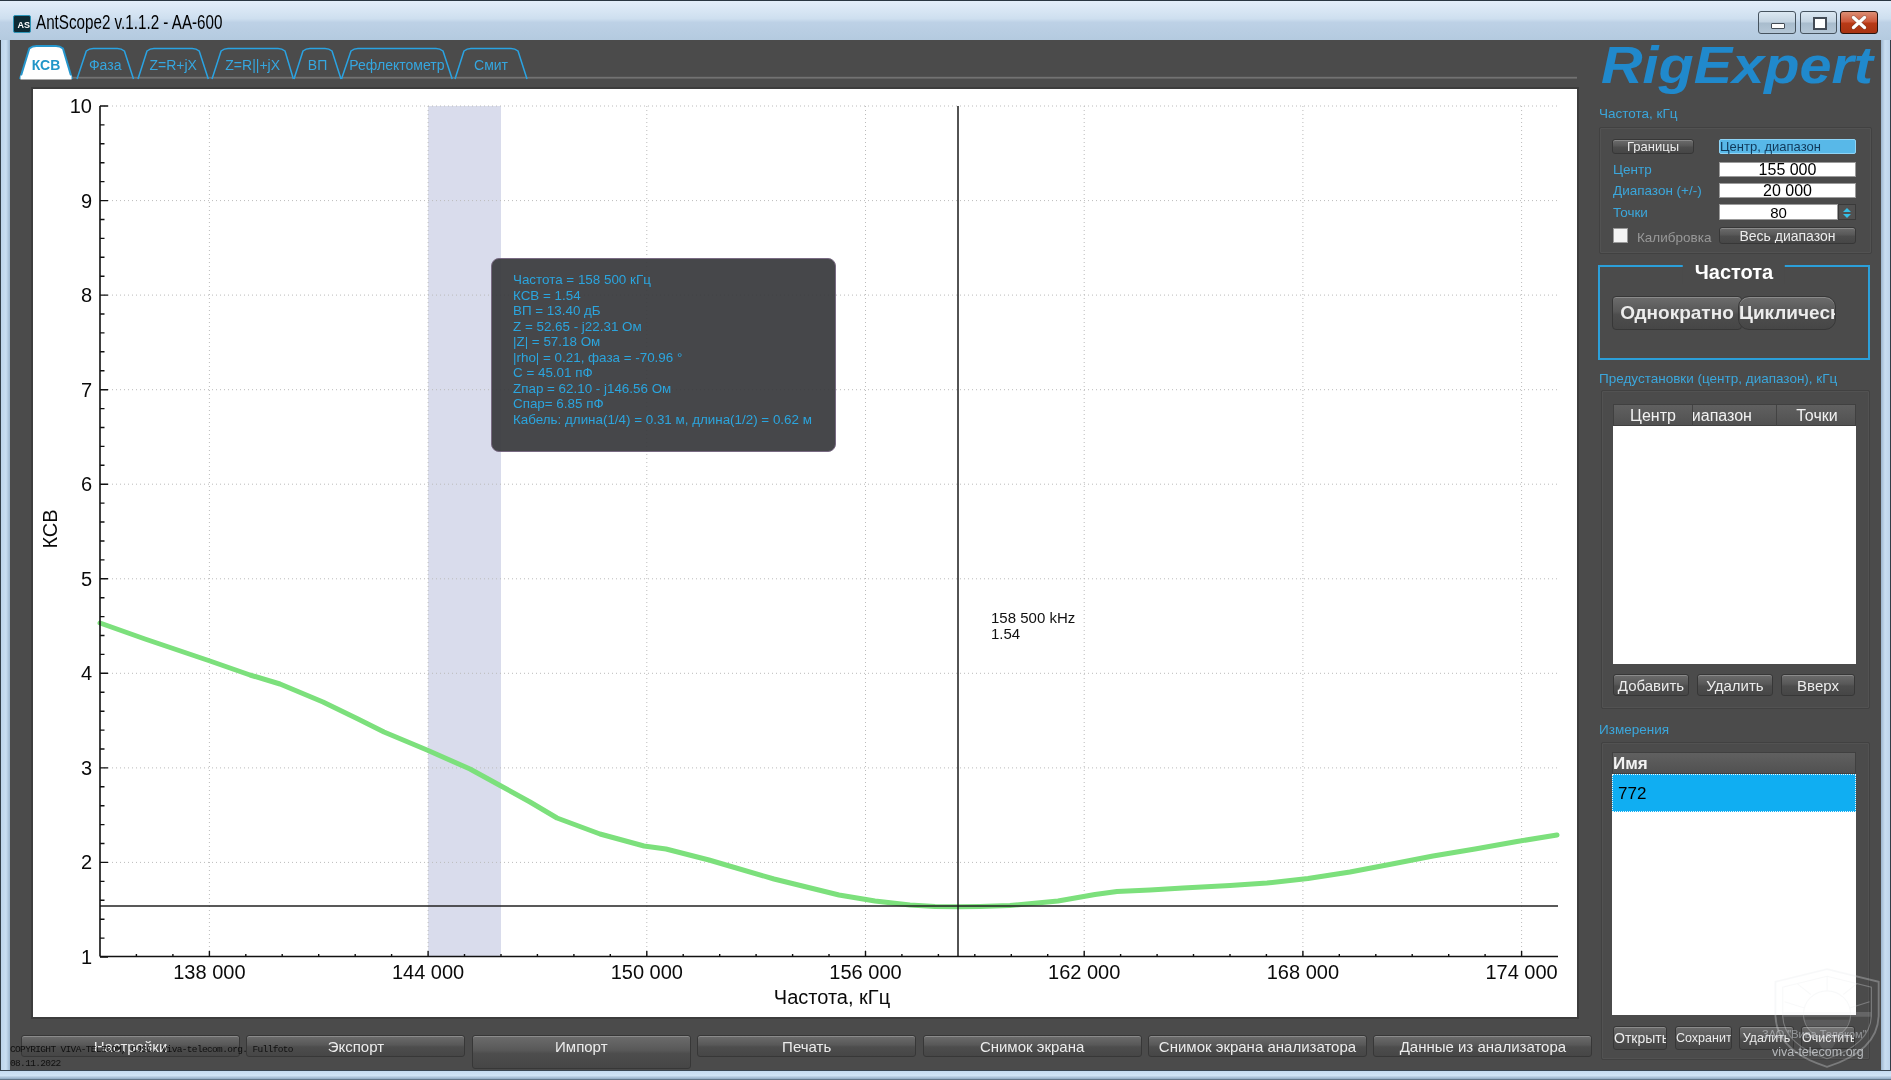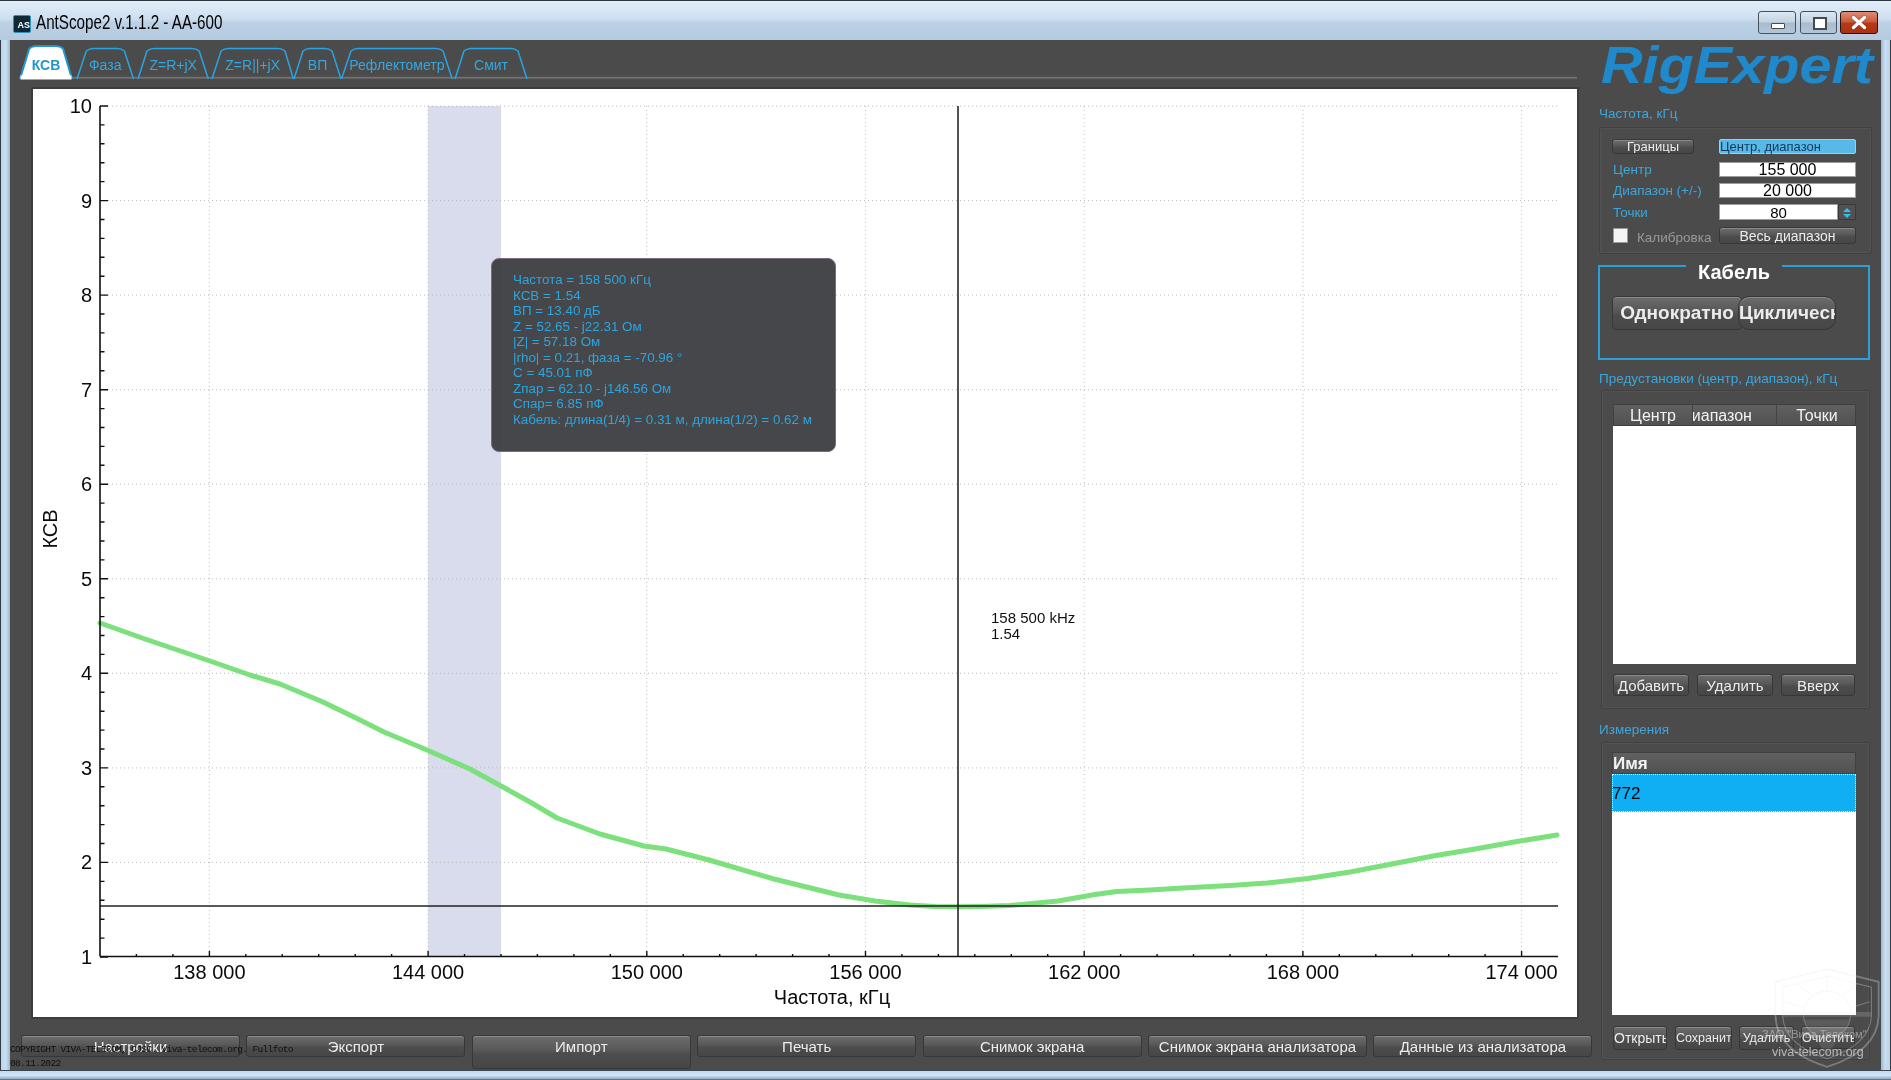--- a/index.html
+++ b/index.html
@@ -103,38 +103,38 @@
 <div class="blab" style="left:1613px;top:205px">Точки</div>
 <div class="inp" style="left:1719px;top:204px;width:119px;height:16px;font-size:15px;line-height:15px">80</div>
 <div class="abs" style="left:1838px;top:204px;width:18px;height:16px;background:#515151;border:1px solid #3a3a3a;box-sizing:border-box">
 <div class="abs" style="left:4px;top:3px;width:0;height:0;border-left:4px solid transparent;border-right:4px solid transparent;border-bottom:4px solid #35c0e8"></div>
 <div class="abs" style="left:4px;top:9px;width:0;height:0;border-left:4px solid transparent;border-right:4px solid transparent;border-top:4px solid #35c0e8"></div>
   </div>
 <div class="abs" style="left:1613px;top:228px;width:15px;height:15px;background:#f4f4f4;border:1px solid #9a9a9a;box-sizing:border-box"></div>
 <div class="abs" style="left:1637px;top:230px;color:#989898;font-size:13.5px">Калибровка</div>
 <div class="btn" style="left:1719px;top:227px;width:137px;height:17px;font-size:14px;line-height:16px">Весь диапазон</div>
 <div class="abs" style="left:1598px;top:265px;width:272px;height:95px;border:2px solid #2b9fd9;box-sizing:border-box"></div>
-<div class="abs" style="left:1734px;top:261px;transform:translateX(-50%);background:#4b4b4b;padding:0 12px;font-size:20px;font-weight:bold;color:#fff;white-space:nowrap">Кабель</div>
+<div class="abs" style="left:1734px;top:261px;transform:translateX(-50%);background:#4b4b4b;padding:0 12px;font-size:20px;font-weight:bold;color:#fff;white-space:nowrap">Частота</div>
 <div class="btn" style="left:1612px;top:296px;width:130px;height:34px;font-size:19px;font-weight:bold;line-height:32px;border-radius:4px">Однократно</div>
 <div class="btn" style="left:1738px;top:296px;width:98px;height:34px;font-size:19px;font-weight:bold;line-height:32px;border-radius:11px">Циклически</div>
 <div class="blab" style="left:1599px;top:371px">Предустановки (центр, диапазон), кГц</div>
 <div class="gb" style="left:1601px;top:390px;width:267px;height:317px"></div>
 <div class="thead" style="left:1613px;top:404px;width:243px;height:22px;font-size:16px;line-height:21px">
 <div class="abs" style="left:0;top:0;width:79px;text-align:center;border-right:1px solid #434343;height:22px;box-sizing:border-box">Центр</div>
 <div class="abs" style="left:79px;top:0;width:84px;height:22px;overflow:hidden;border-right:1px solid #434343;box-sizing:border-box"><span style="margin-left:-12px;display:inline-block">Диапазон (+/-)</span></div>
 <div class="abs" style="left:163px;top:0;width:80px;text-align:center">Точки</div>
   </div>
 <div class="abs" style="left:1613px;top:426px;width:243px;height:238px;background:#fff"></div>
 <div class="btn" style="left:1613px;top:674px;width:76px;height:22px;font-size:15px;line-height:21px">Добавить</div>
 <div class="btn" style="left:1697px;top:674px;width:76px;height:22px;font-size:15px;line-height:21px">Удалить</div>
 <div class="btn" style="left:1781px;top:674px;width:74px;height:22px;font-size:15px;line-height:21px">Вверх</div>
 <div class="blab" style="left:1599px;top:722px">Измерения</div>
 <div class="gb" style="left:1601px;top:742px;width:267px;height:316px"></div>
 <div class="thead" style="left:1612px;top:752px;width:244px;height:22px;font-size:17px;line-height:21px;font-weight:bold;text-align:left">Имя</div>
-<div class="abs" style="left:1612px;top:774px;width:244px;height:38px;background:#10aef2;outline:1px dotted #e8f8ff;outline-offset:-1px;color:#000;font-size:17px;line-height:40px;box-sizing:border-box">772</div>
+<div class="abs" style="left:1612px;top:774px;width:244px;height:38px;background:#10aef2;outline:1px dotted #e8f8ff;outline-offset:-1px;color:#000;font-size:17px;line-height:40px;padding-left:6px;box-sizing:border-box">772</div>
 <div class="abs" style="left:1612px;top:812px;width:244px;height:203px;background:#fff"></div>
 <div class="btn" style="left:1613px;top:1026px;width:54px;height:24px;font-size:14px;line-height:22px">Открыть</div>
 <div class="btn" style="left:1675px;top:1026px;width:57px;height:24px;font-size:12.5px;line-height:22px">Сохранить</div>
 <div class="btn" style="left:1739px;top:1026px;width:55px;height:24px;font-size:12.5px;line-height:22px">Удалить</div>
 <div class="btn" style="left:1801px;top:1026px;width:54px;height:23px;font-size:12.5px;line-height:22px">Очистить</div>
 
 <div class="btn" style="left:21px;top:1035px;width:219px;height:22px;font-size:15px;line-height:21px">Настройки</div>
 <div class="btn" style="left:246.4px;top:1035px;width:219px;height:22px;font-size:15px;line-height:21px">Экспорт</div>
 <div class="btn" style="left:471.8px;top:1035px;width:219px;height:34px;font-size:15px;line-height:21px">Импорт</div>
 <div class="btn" style="left:697.2px;top:1035px;width:219px;height:22px;font-size:15px;line-height:21px">Печать</div>

